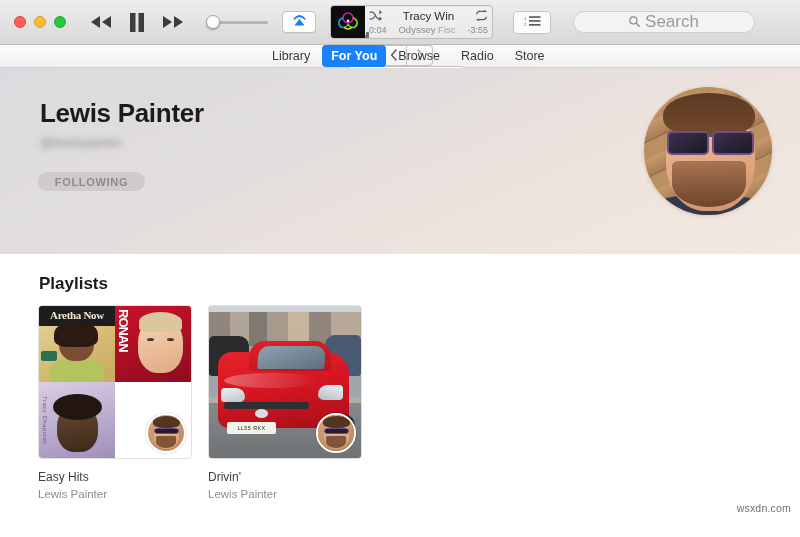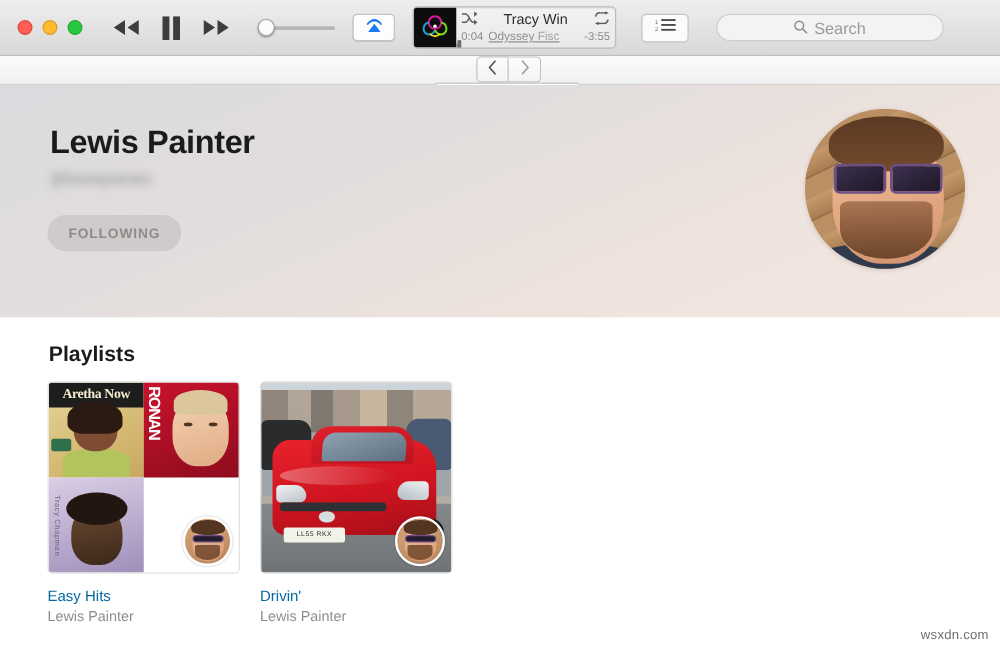--- a/index.html
+++ b/index.html
@@ -98,21 +98,21 @@
   }
   .np-row2 {
     display: flex; align-items: baseline; gap: 4px;
     height: 13px; padding-top: 1px;
   }
   .np-time { font-size: 9px; color: #8a8a8a; flex: 0 0 auto; }
   .np-time.right { margin-left: auto; }
   .np-meta {
     font-size: 9.5px; color: #8e8e8e;
     white-space: nowrap; overflow: hidden;
-    flex: 1;  text-decoration: underline;
+    flex: 1; text-align: center;
   }
   .np-meta .album { color: #a4a4a4; }
   .np-progress {
     position: absolute; left: 0; bottom: 0;
     height: 3px; width: 100%; background: transparent;
   }
   .np-progress-fill {
     position: absolute; left: 0; top: 0; bottom: 0;
     width: 2%; background: #8d8d8d;
   }
@@ -133,21 +133,21 @@
   .search-box {
     margin-left: 22px;
     width: 182px; height: 22px;
     background: #f3f3f3;
     border: 0.5px solid #cfcfcf;
     border-radius: 11px;
     display: flex; align-items: center; justify-content: center;
     gap: 5px;
   }
   .search-box span {
-    font-size: 13px; color: #9a9a9a;
+    font-size: 17px; color: #9a9a9a;
   }
 
   
   .navbar {
     position: relative;
     height: 23px;
     background: linear-gradient(180deg,#fbfbfb 0%,#f0f0f0 100%);
     border-bottom: 1px solid #d2d2d2;
     display: flex; align-items: center; flex-direction: column;
   }
@@ -205,21 +205,21 @@
   }
   .profile-handle {
     position: absolute; left: 40px; top: 67px;
     font-size: 13px;
     color: #8a8a8a;
     filter: blur(3.2px);
     user-select: none;
   }
   .following-btn {
     position: absolute; left: 38px; top: 104px;
-    width: 107px; height: 29px;
+    width: 107px; height: 19px;
     background: #cfcbca;
     border-radius: 15px;
     display: flex; align-items: center; justify-content: center;
     font-size: 11px; font-weight: bold;
     letter-spacing: 0.7px;
     color: #8e8a89;
   }
   .profile-avatar {
     position: absolute; right: 28px; top: 19px;
     width: 128px; height: 128px;
@@ -319,21 +319,21 @@
   .playlist { width: 154px; }
   .pl-art {
     position: relative;
     width: 154px; height: 154px;
     border-radius: 4px;
     overflow: hidden;
     border: 0.5px solid rgba(0,0,0,0.12);
   }
   .pl-title {
     margin-top: 11px;
-    font-size: 12px; color: #0369a1;
+    font-size: 12px; color: #404040;
     white-space: nowrap; overflow: hidden;
   }
   .pl-owner {
     margin-top: 4px;
     font-size: 11.5px; color: #8e8e8e;
     white-space: nowrap; overflow: hidden;
   }
   .pl-badge {
     position: absolute;
     right: 5px; bottom: 5px;
@@ -743,20 +743,27 @@
       </span>
       <span class="label">Music</span>
       <span>
         <svg width="9" height="13" viewBox="0 0 9 13">
           <polyline points="1.5,5.2 4.5,1.6 7.5,5.2" stroke="#4c4f53" stroke-width="1.2" fill="none" stroke-linecap="round" stroke-linejoin="round"></polyline>
           <polyline points="1.5,7.8 4.5,11.4 7.5,7.8" stroke="#4c4f53" stroke-width="1.2" fill="none" stroke-linecap="round" stroke-linejoin="round"></polyline>
         </svg>
       </span>
     </div>
 
+    <div class="tabs">
+      <div class="tab">Library</div>
+      <div class="tab active">For You</div>
+      <div class="tab">Browse</div>
+      <div class="tab">Radio</div>
+      <div class="tab">Store</div>
+    </div>
   </div>
 
   <div class="profile-header">
     <div class="profile-name">Lewis Painter</div>
     <div class="profile-handle">@lewispainter</div>
     <div class="following-btn">FOLLOWING</div>
 
     <div class="profile-avatar">
       <div class="av-scene">
         <div class="av-plank" style="top:6%"></div>

